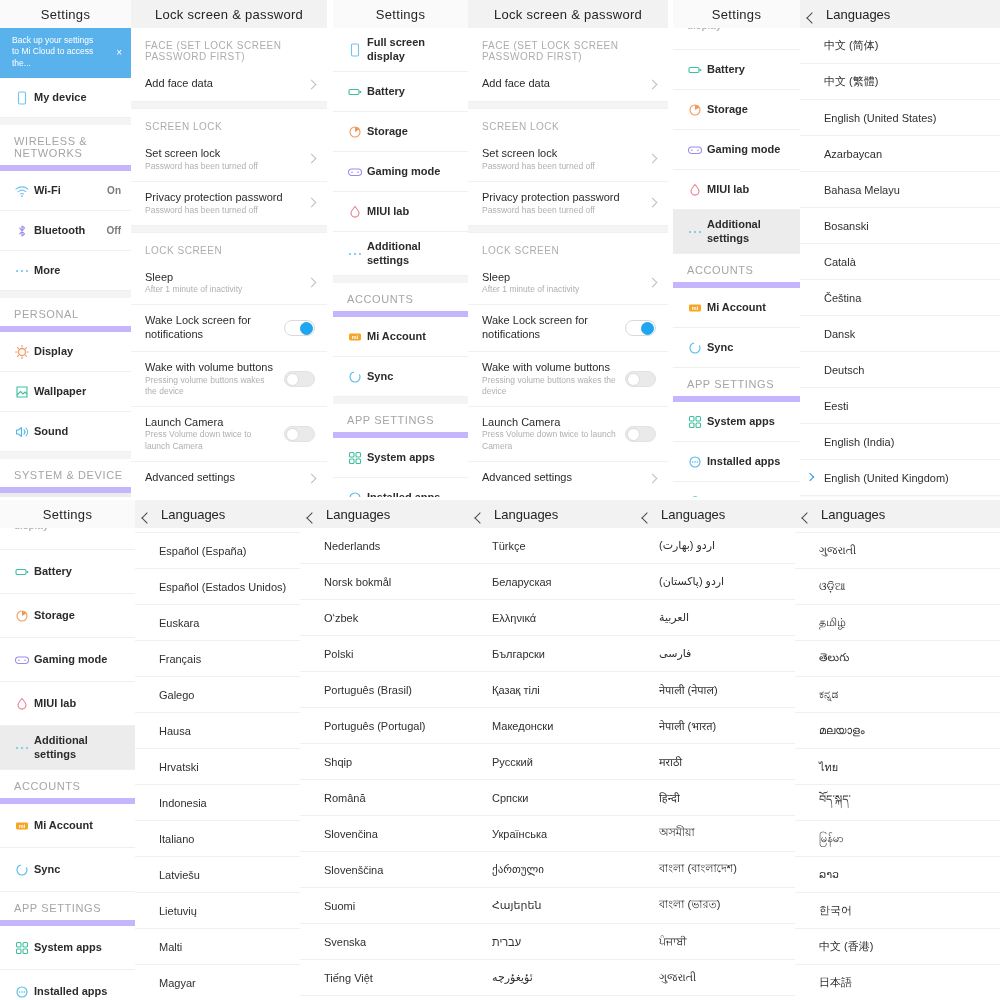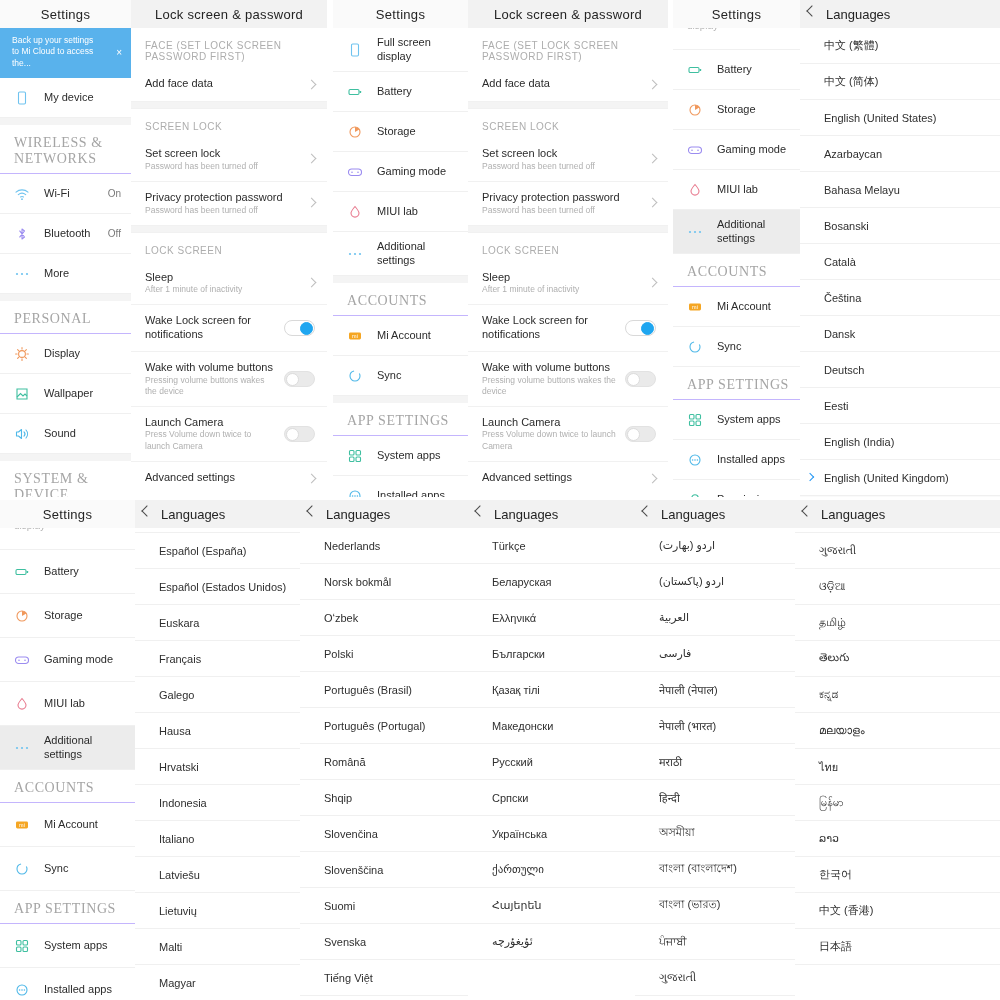--- a/index.html
+++ b/index.html
@@ -19,21 +19,21 @@
     background: #f2f2f2;
     display: flex; align-items: center;
     position: relative;
   }
   .hdr.plain { background: #fafafa; }
   .hdr-title {
     width: 100%; text-align: center;
     font-size: 13px; color: #242424; letter-spacing: .3px;
   }
   .hdr-left {
-    display: flex; align-items: flex-start; gap: 10px;
+    display: flex; align-items: flex-end; gap: 10px;
     padding-left: 8px; width: 100%;
   }
   .hdr-left .hdr-title-left { font-size: 13px; color: #242424; }
   .chev-back {
     display: inline-block; width: 8px; height: 8px;
     border-left: 1.4px solid #4a4a4a; border-bottom: 1.4px solid #4a4a4a;
     transform: rotate(45deg);
     flex: 0 0 auto;
   }
 
@@ -46,37 +46,37 @@
     position: relative;
   }
   .banner .x {
     position: absolute; right: 9px; top: 50%; transform: translateY(-50%);
     font-size: 10px; color: #fff;
   }
   .banner .btxt { display: block; width: 80%; }
 
   .srow {
     display: flex; align-items: center;
-    gap: 14px;
+    gap: 4px;
     padding: 0 10px 0 14px;
     height: 40px;
     border-bottom: 1px solid #f0f0f0;
     font-size: 11px; color: #2b2b2b;
     position: relative;
+    font-weight: bold;
   }
   .srow.tall { height: 44px; }
   .srow.sel { background: #ececec; }
   .srow .slabel { flex: 1; line-height: 1.25; }
   .srow .sval { font-size: 10px; color: #7a7a7a; }
   .sgroup {
-    font-size: 14px; color: #a5a5a5; letter-spacing: .6px;
+    font-size: 11px; color: #a5a5a5; letter-spacing: .6px;
     padding: 10px 0 6px 14px;
     background: #fff;
-    border-bottom: 1px solid #c4b5fd;
-    font-family: Liberation Serif, serif;
+    border-bottom: 6px solid #c4b5fd;
   }
   .sgap { height: 7px; background: #f4f4f4; }
 
   .ico { width: 16px; height: 16px; flex: 0 0 16px; display:block; }
 
   
   .dgroup {
     font-size: 10px; color: #adadad; letter-spacing: .5px;
     padding: 12px 14px 6px 14px;
   }
@@ -515,24 +515,24 @@
 
   <div class="panel" style="left:800px;top:0;width:200px;height:497px;">
     <div class="hdr">
       <div class="hdr-left">
         <span class="chev-back"></span>
         <span class="hdr-title-left">Languages</span>
       </div>
     </div>
     <div class="lang-list">
         <div class="lrow">
+          <span>中文 (简体)</span>
+        </div>
+        <div class="lrow">
           <span>中文 (繁體)</span>
-        </div>
-        <div class="lrow">
-          <span>中文 (简体)</span>
         </div>
         <div class="lrow">
           <span>English (United States)</span>
         </div>
         <div class="lrow">
           <span>Azarbaycan</span>
         </div>
         <div class="lrow">
           <span>Bahasa Melayu</span>
         </div>
@@ -723,24 +723,24 @@
         <div class="lrow">
           <span>Polski</span>
         </div>
         <div class="lrow">
           <span>Português (Brasil)</span>
         </div>
         <div class="lrow">
           <span>Português (Portugal)</span>
         </div>
         <div class="lrow">
+          <span>Shqip</span>
+        </div>
+        <div class="lrow">
           <span>Română</span>
-        </div>
-        <div class="lrow">
-          <span>Shqip</span>
         </div>
         <div class="lrow">
           <span>Slovenčina</span>
         </div>
         <div class="lrow">
           <span>Slovenščina</span>
         </div>
         <div class="lrow">
           <span>Suomi</span>
         </div>
@@ -788,20 +788,23 @@
         <div class="lrow">
           <span>Українська</span>
         </div>
         <div class="lrow">
           <span>ქართული</span>
         </div>
         <div class="lrow">
           <span>Հայերեն</span>
         </div>
         <div class="lrow">
+          <span>עברית</span>
+        </div>
+        <div class="lrow">
           <span>ئۇيغۇرچە</span>
         </div>
       </div>
   </div>
 
   <div class="panel" style="left:635px;top:500px;width:160px;height:500px;">
     <div class="hdr">
       <div class="hdr-left">
         <span class="chev-back"></span>
         <span class="hdr-title-left">Languages</span>
@@ -874,20 +877,23 @@
         <div class="lrow">
           <span>ಕನ್ನಡ</span>
         </div>
         <div class="lrow">
           <span>മലയാളം</span>
         </div>
         <div class="lrow">
           <span>ไทย</span>
         </div>
         <div class="lrow">
+          <span>བོད་སྐད་</span>
+        </div>
+        <div class="lrow">
           <span>မြန်မာ</span>
         </div>
         <div class="lrow">
           <span>ລາວ</span>
         </div>
         <div class="lrow">
           <span>한국어</span>
         </div>
         <div class="lrow">
           <span>中文 (香港)</span>

